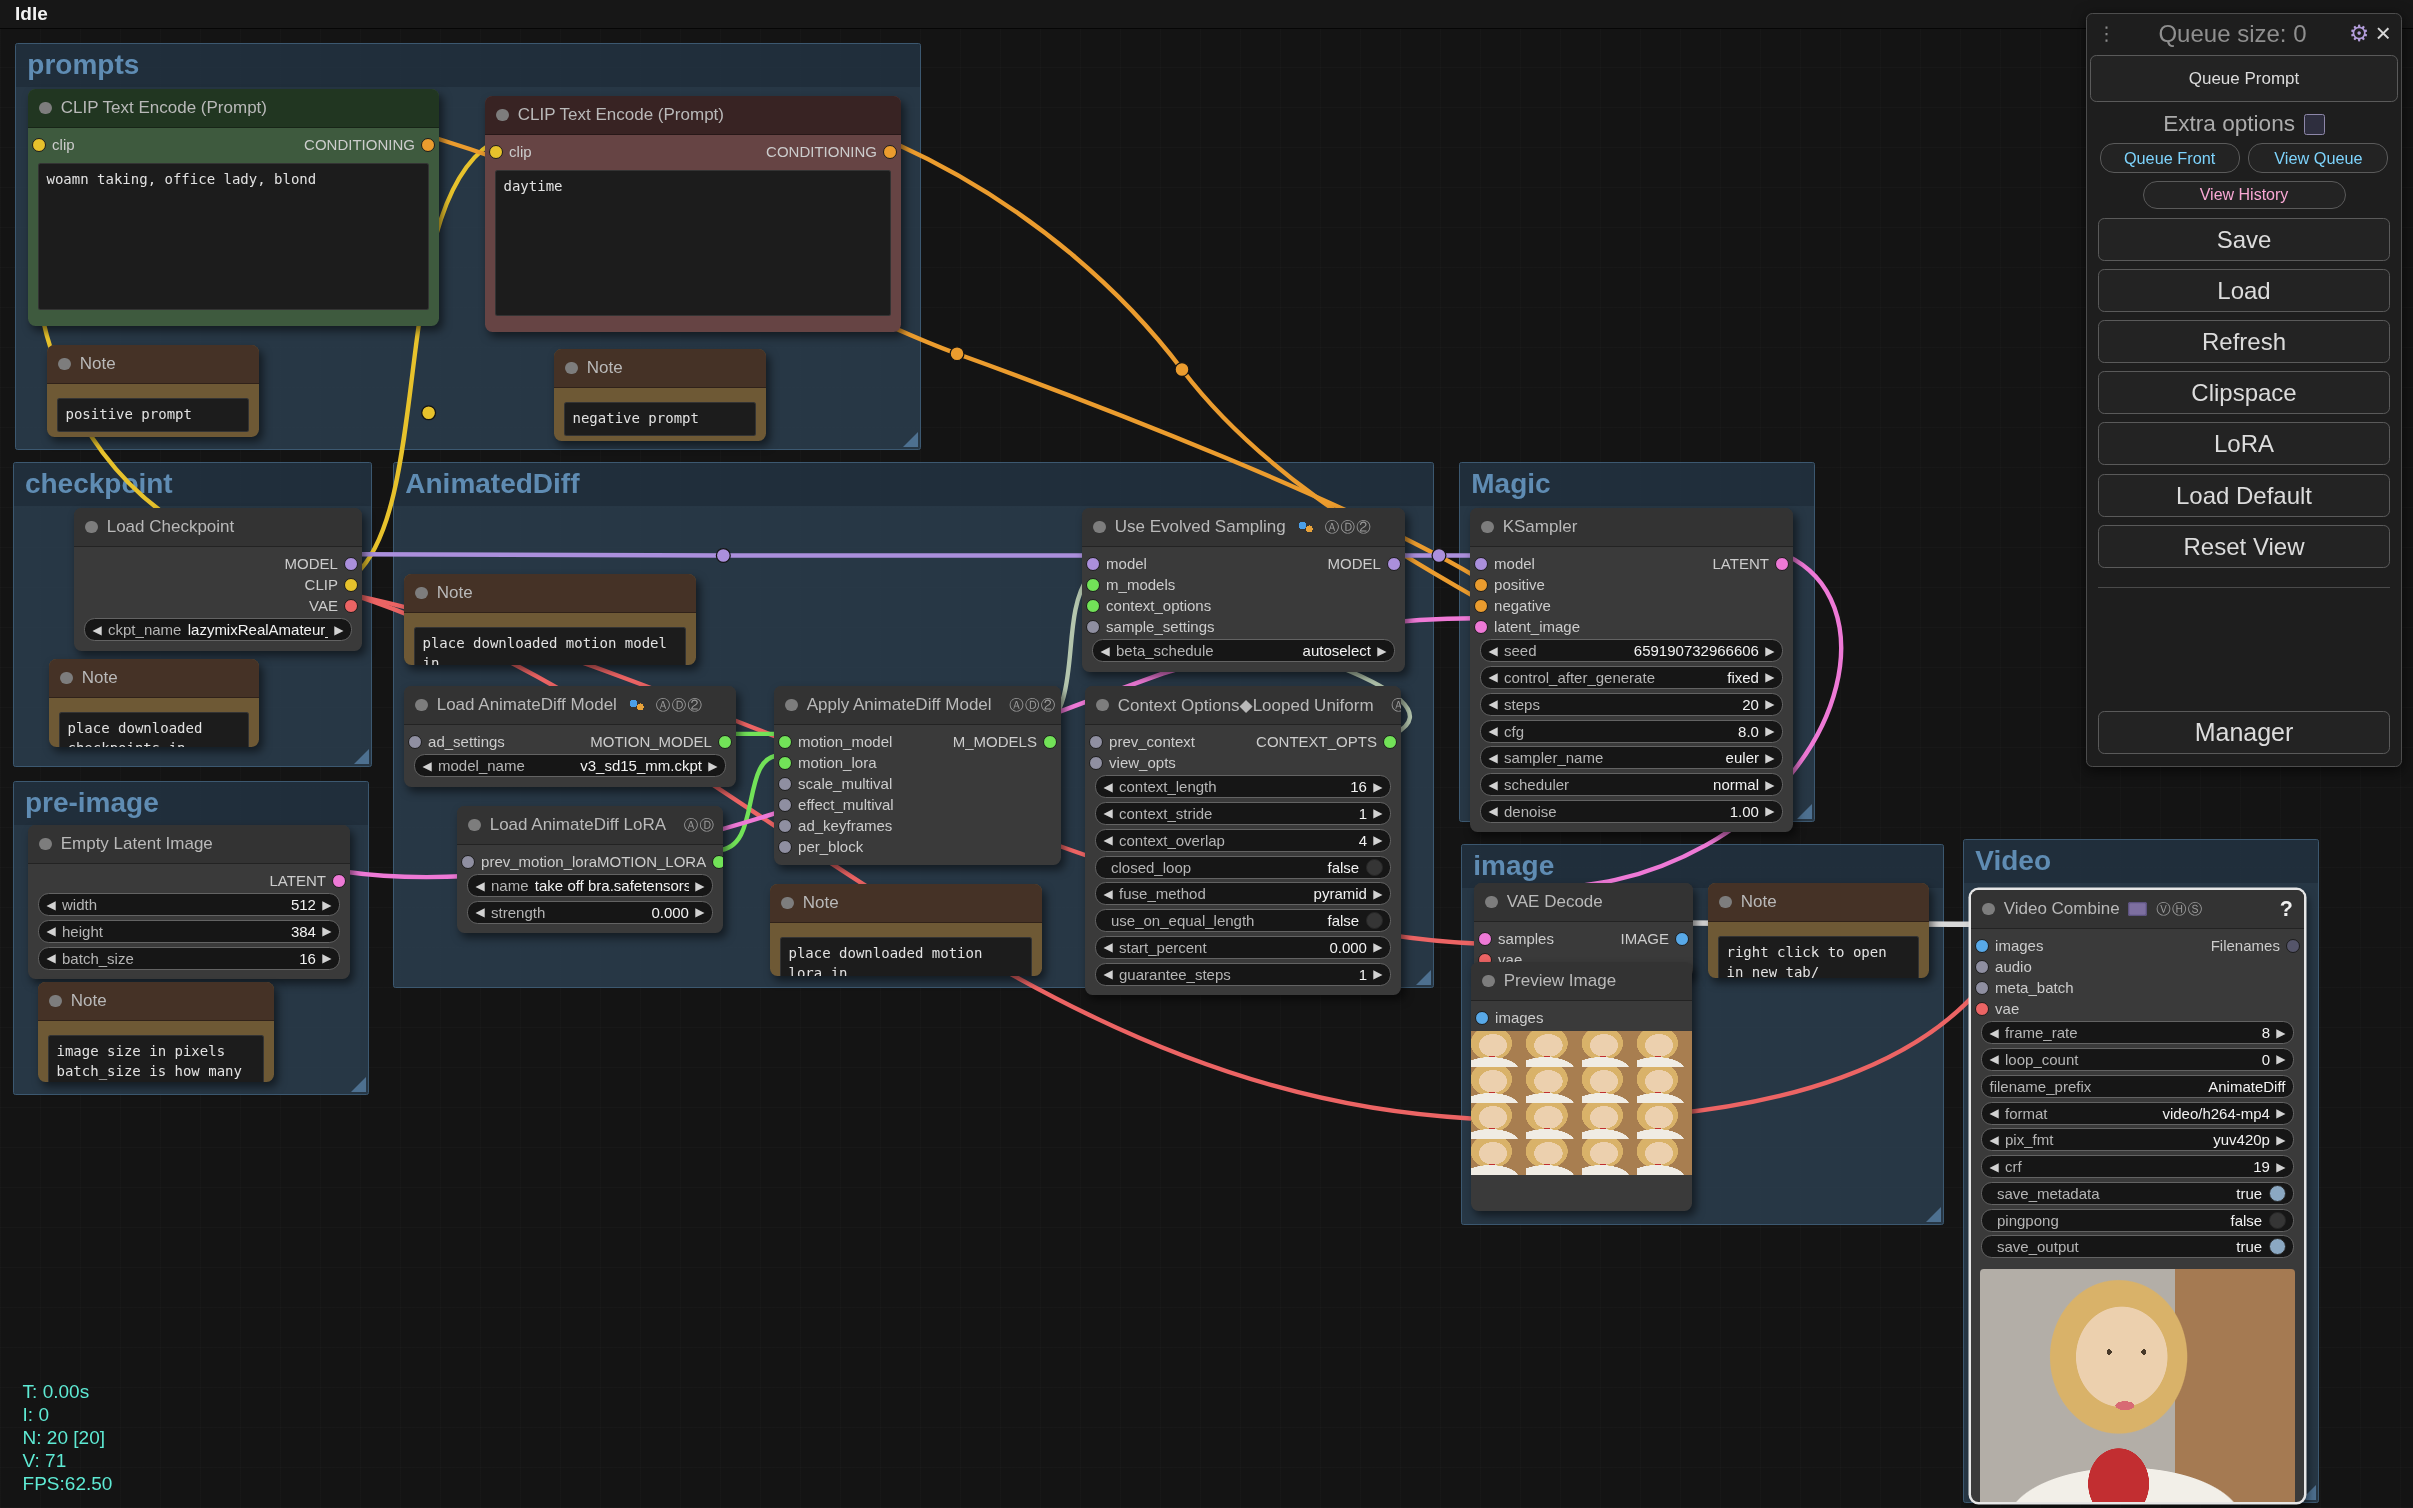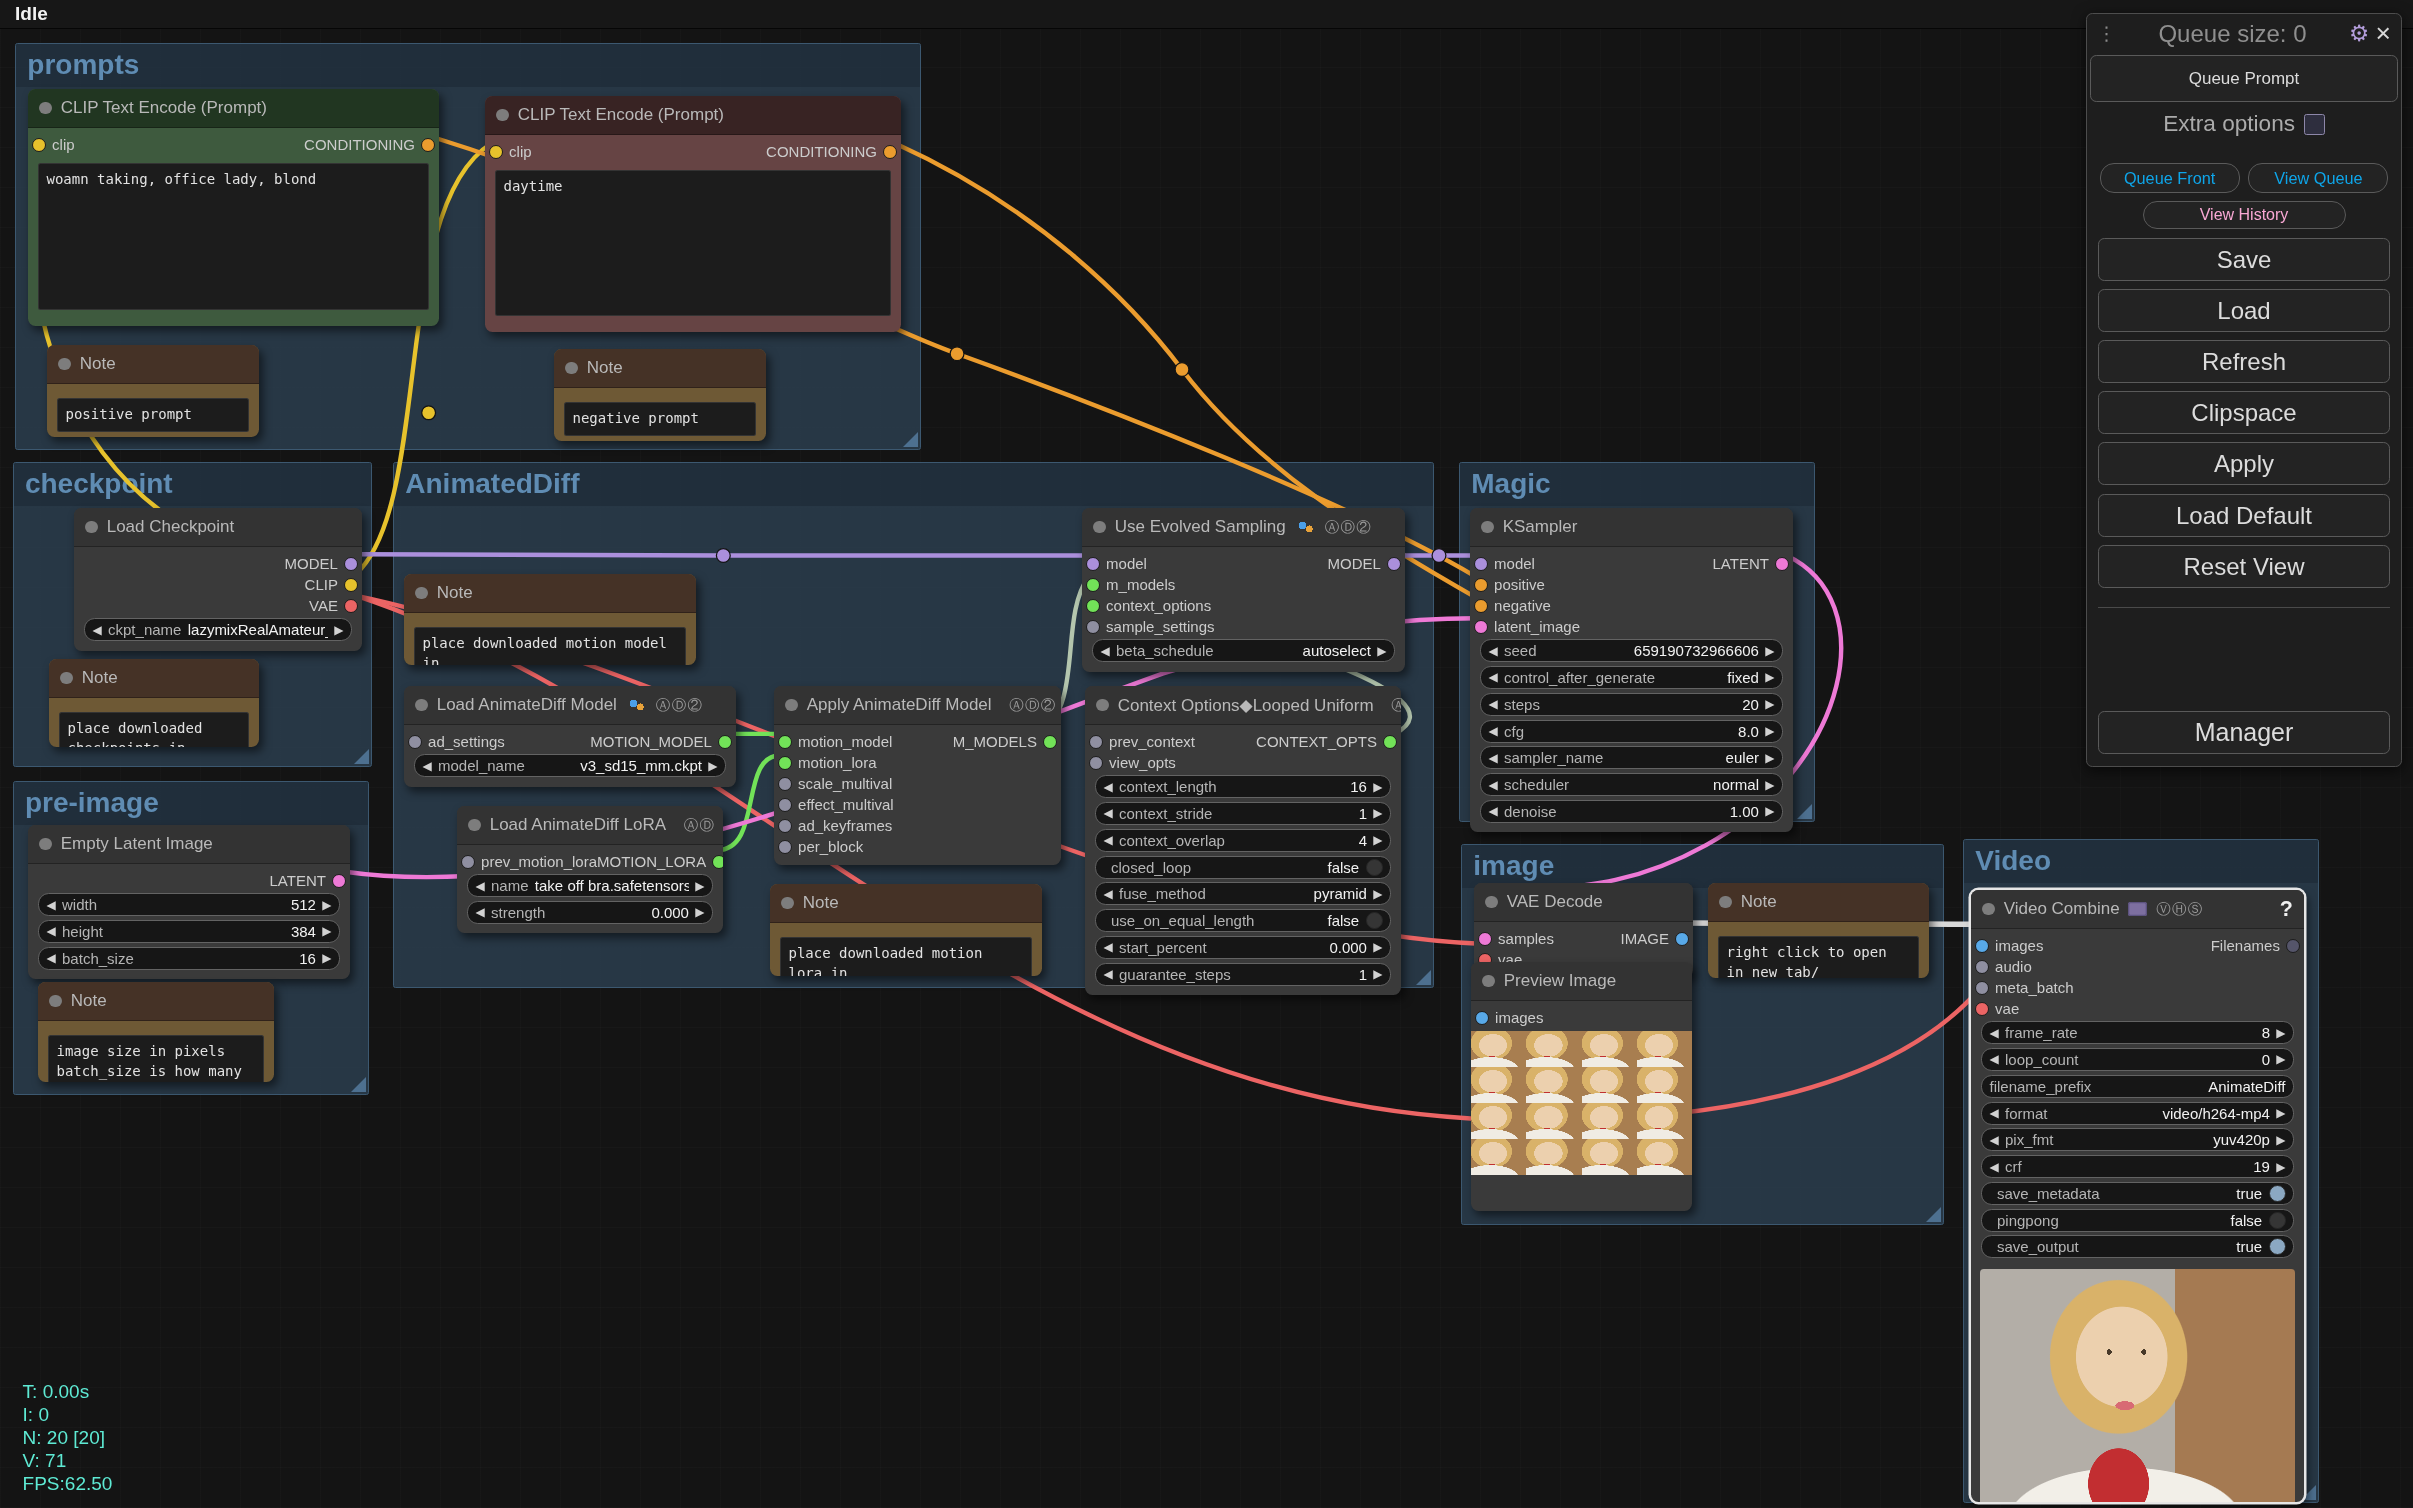--- a/index.html
+++ b/index.html
@@ -80,21 +80,21 @@
   .mtitle{flex:1;text-align:center;color:#8f8f8f;font-size:24px;}
   .mgear{color:#b39ddb;font-size:22.6px;}
   .mclose{color:#d8d8d8;font-size:26.4px;line-height:19px;}
   .btn{display:block;background:#232323;border:0.6px solid #5a5a5a;border-radius:6.3px;color:#dcdcdc;
     text-align:center;cursor:default;}
   .btn-big{margin:5px 3px 0;height:45px;line-height:45px;font-size:17px;}
   .extra-row{display:flex;align-items:center;justify-content:center;gap:8.8px;margin:8.8px 0 3.8px;}
   .extra-label{color:#ababab;font-size:22.6px;}
   .checkbox{width:19px;height:19px;background:#2e2e3e;border:1.3px solid #8d86a8;border-radius:2.5px;}
   .btn-row{display:flex;gap:8.8px;margin:2.5px 12.6px 0;}
-  .btn-sm{flex:1;height:28px;line-height:28px;font-size:16.3px;border-radius:14px;color:#0ea5e9;margin-top:20px;}
+  .btn-sm{flex:1;height:28px;line-height:28px;font-size:16.3px;border-radius:14px;color:#7dd3fc;}
   .btn-hist{margin:7.5px auto 0;width:201px;height:26.4px;line-height:26.4px;font-size:16px;border-radius:14px;color:#f9a8d4;}
   .btn-list{margin:8.2px 11.3px 0;height:41px;line-height:41px;font-size:24px;}
   .btn-list:first-of-type{margin-top:29px;}
   .mdivider{border:none;border-top:0.6px solid #4a4a4a;margin:19px 11.3px 0;width:auto;}
   .btn-manager{margin:auto 11.3px 11.3px;height:41px;line-height:41px;font-size:25px;}
   
   #stats{position:absolute;left:22.6px;top:1380px;z-index:5;color:#5eead4;font-size:19px;line-height:23px;}
 </style>
 </head>
 <body>
@@ -812,21 +812,21 @@
     </div>
     <div class="btn-row">
       <div class="btn btn-sm">Queue Front</div>
       <div class="btn btn-sm">View Queue</div>
     </div>
     <div class="btn btn-hist">View History</div>
     <div class="btn btn-list">Save</div>
     <div class="btn btn-list">Load</div>
     <div class="btn btn-list">Refresh</div>
     <div class="btn btn-list">Clipspace</div>
-    <div class="btn btn-list">Apply</div>
+    <div class="btn btn-list">LoRA</div>
     <div class="btn btn-list">Load Default</div>
     <div class="btn btn-list">Reset View</div>
     <hr class="mdivider">
     <div class="btn btn-manager">Manager</div>
   </div>
 
   <div id="stats">
     <div>T: 0.00s</div>
     <div>I: 0</div>
     <div>N: 20 [20]</div>

